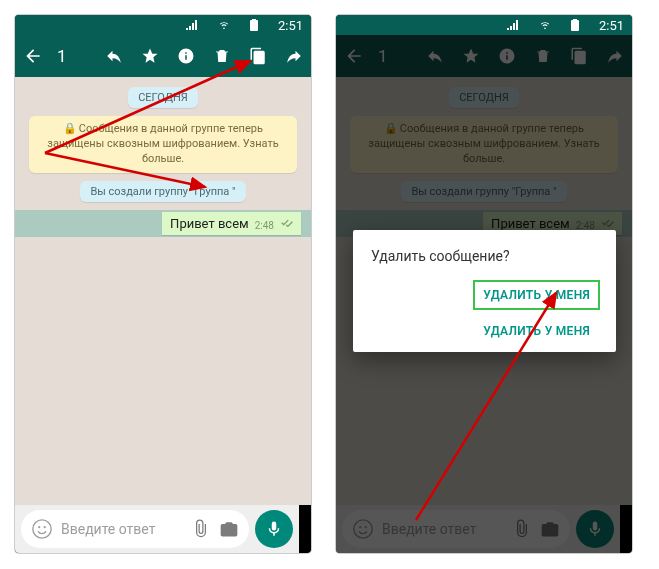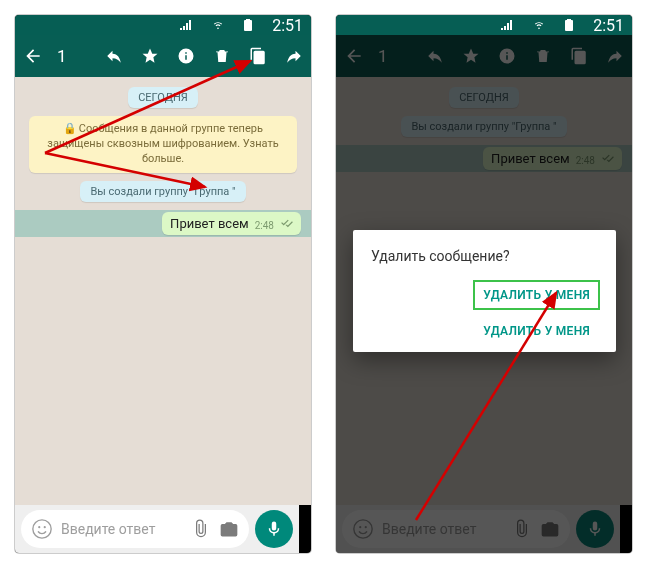--- a/index.html
+++ b/index.html
@@ -20,21 +20,21 @@
     box-shadow: 0 0 0 1px #ccc;
   }
   .status-bar {
     height: 20px;
     background: #065e54;
     color: #fff;
     display: flex;
     justify-content: flex-end;
     align-items: center;
     padding: 0 8px;
-    font-size: 16px;
+    font-size: 13px;
     gap: 20px;
   }
   .status-bar svg { fill: #fff; }
   .app-bar {
     height: 42px;
     background: #075e54;
     display: flex;
     align-items: center;
     padding: 0 8px;
     color: #fff;
@@ -100,21 +100,21 @@
     justify-content: flex-end;
     padding: 0 4px;
   }
   .msg-row.selected {
     background: rgba(0,150,136,0.25);
     margin: 0 -6px;
     padding: 2px 10px;
   }
   .bubble-out {
     background: #dcf8c6;
-    border-radius: 6px;
+    border-radius: 0;
     padding: 4px 7px 4px 8px;
     font-size: 13px;
     color: #222;
     display: flex;
     align-items: flex-end;
     gap: 6px;
     box-shadow: 0 1px 1px rgba(0,0,0,0.1);
     max-width: 80%;
     position: relative;
   }
@@ -340,20 +340,23 @@
           <path d="M16 1H4a2 2 0 00-2 2v14h2V3h12zm3 4H8a2 2 0 00-2 2v14a2 2 0 002 2h11a2 2 0 002-2V7a2 2 0 00-2-2z"></path>
         </svg>
       <svg width="18" height="18" viewBox="0 0 24 24">
           <path d="M14 9V5l7 7-7 7v-4c-5 0-8 2-11 6 1-6 4-12 11-12z"></path>
         </svg>
     </div>
   </div>
 
   <div class="chat-body">
     <div class="date-chip">СЕГОДНЯ</div>
+    <div class="enc-notice">
+      <span class="lock">🔒</span><span>Сообщения в данной группе теперь защищены сквозным шифрованием. Узнать больше.</span>
+    </div>
     <div class="sys-msg">Вы создали группу "Группа "</div>
     <div class="msg-row selected">
       <div class="bubble-out">
         <span>Привет всем</span>
         <span class="time">2:48</span>
         <span class="tick"><svg viewBox="0 0 16 12">
               <path d="M1 6l3 3L10 3l-1-1-5 5-2-2zM6 8l3 3 6-6-1-1-5 5-1-1z"></path>
             </svg></span>
       </div>
     </div>

